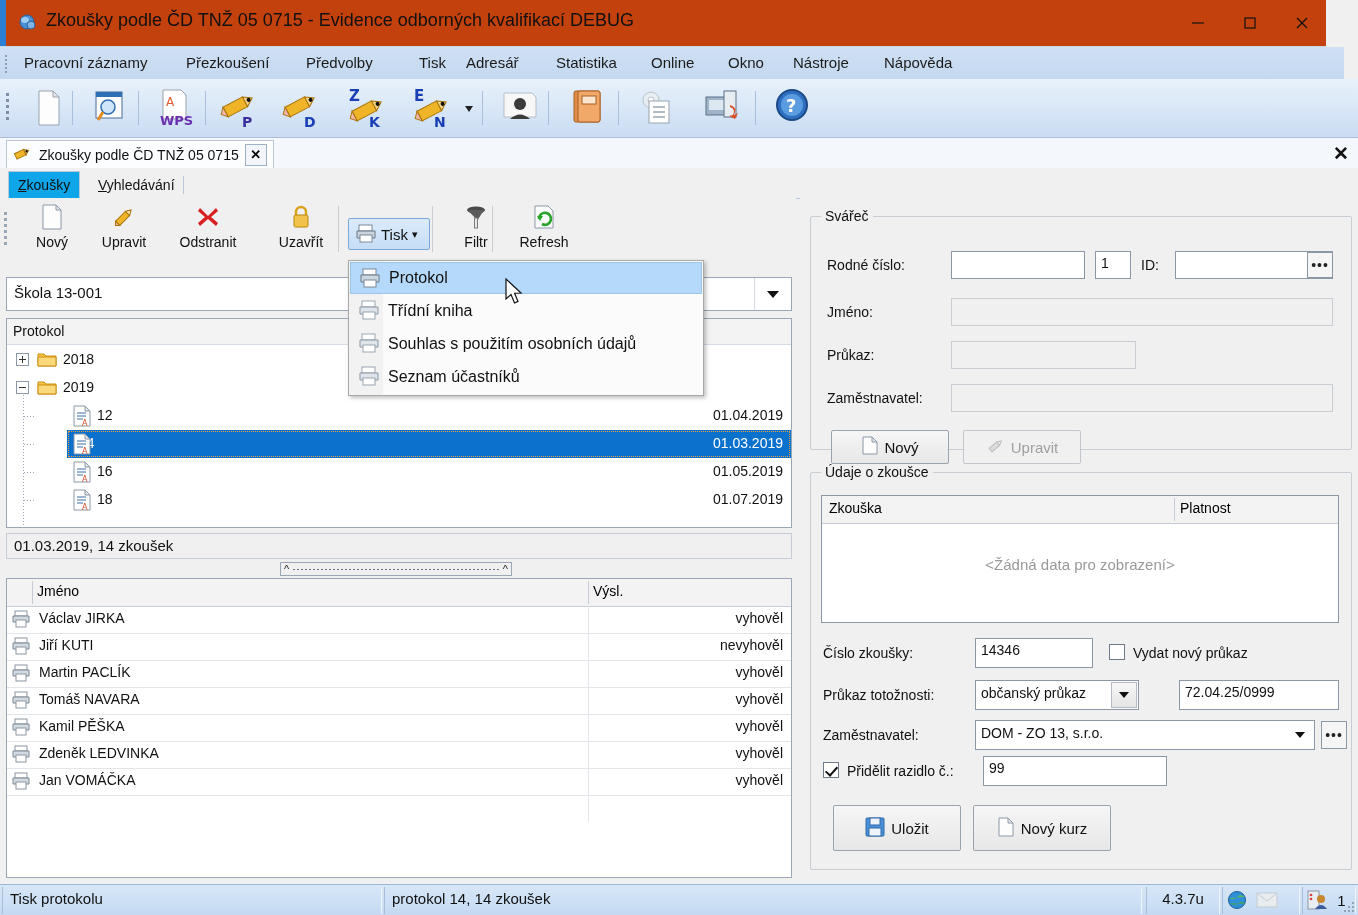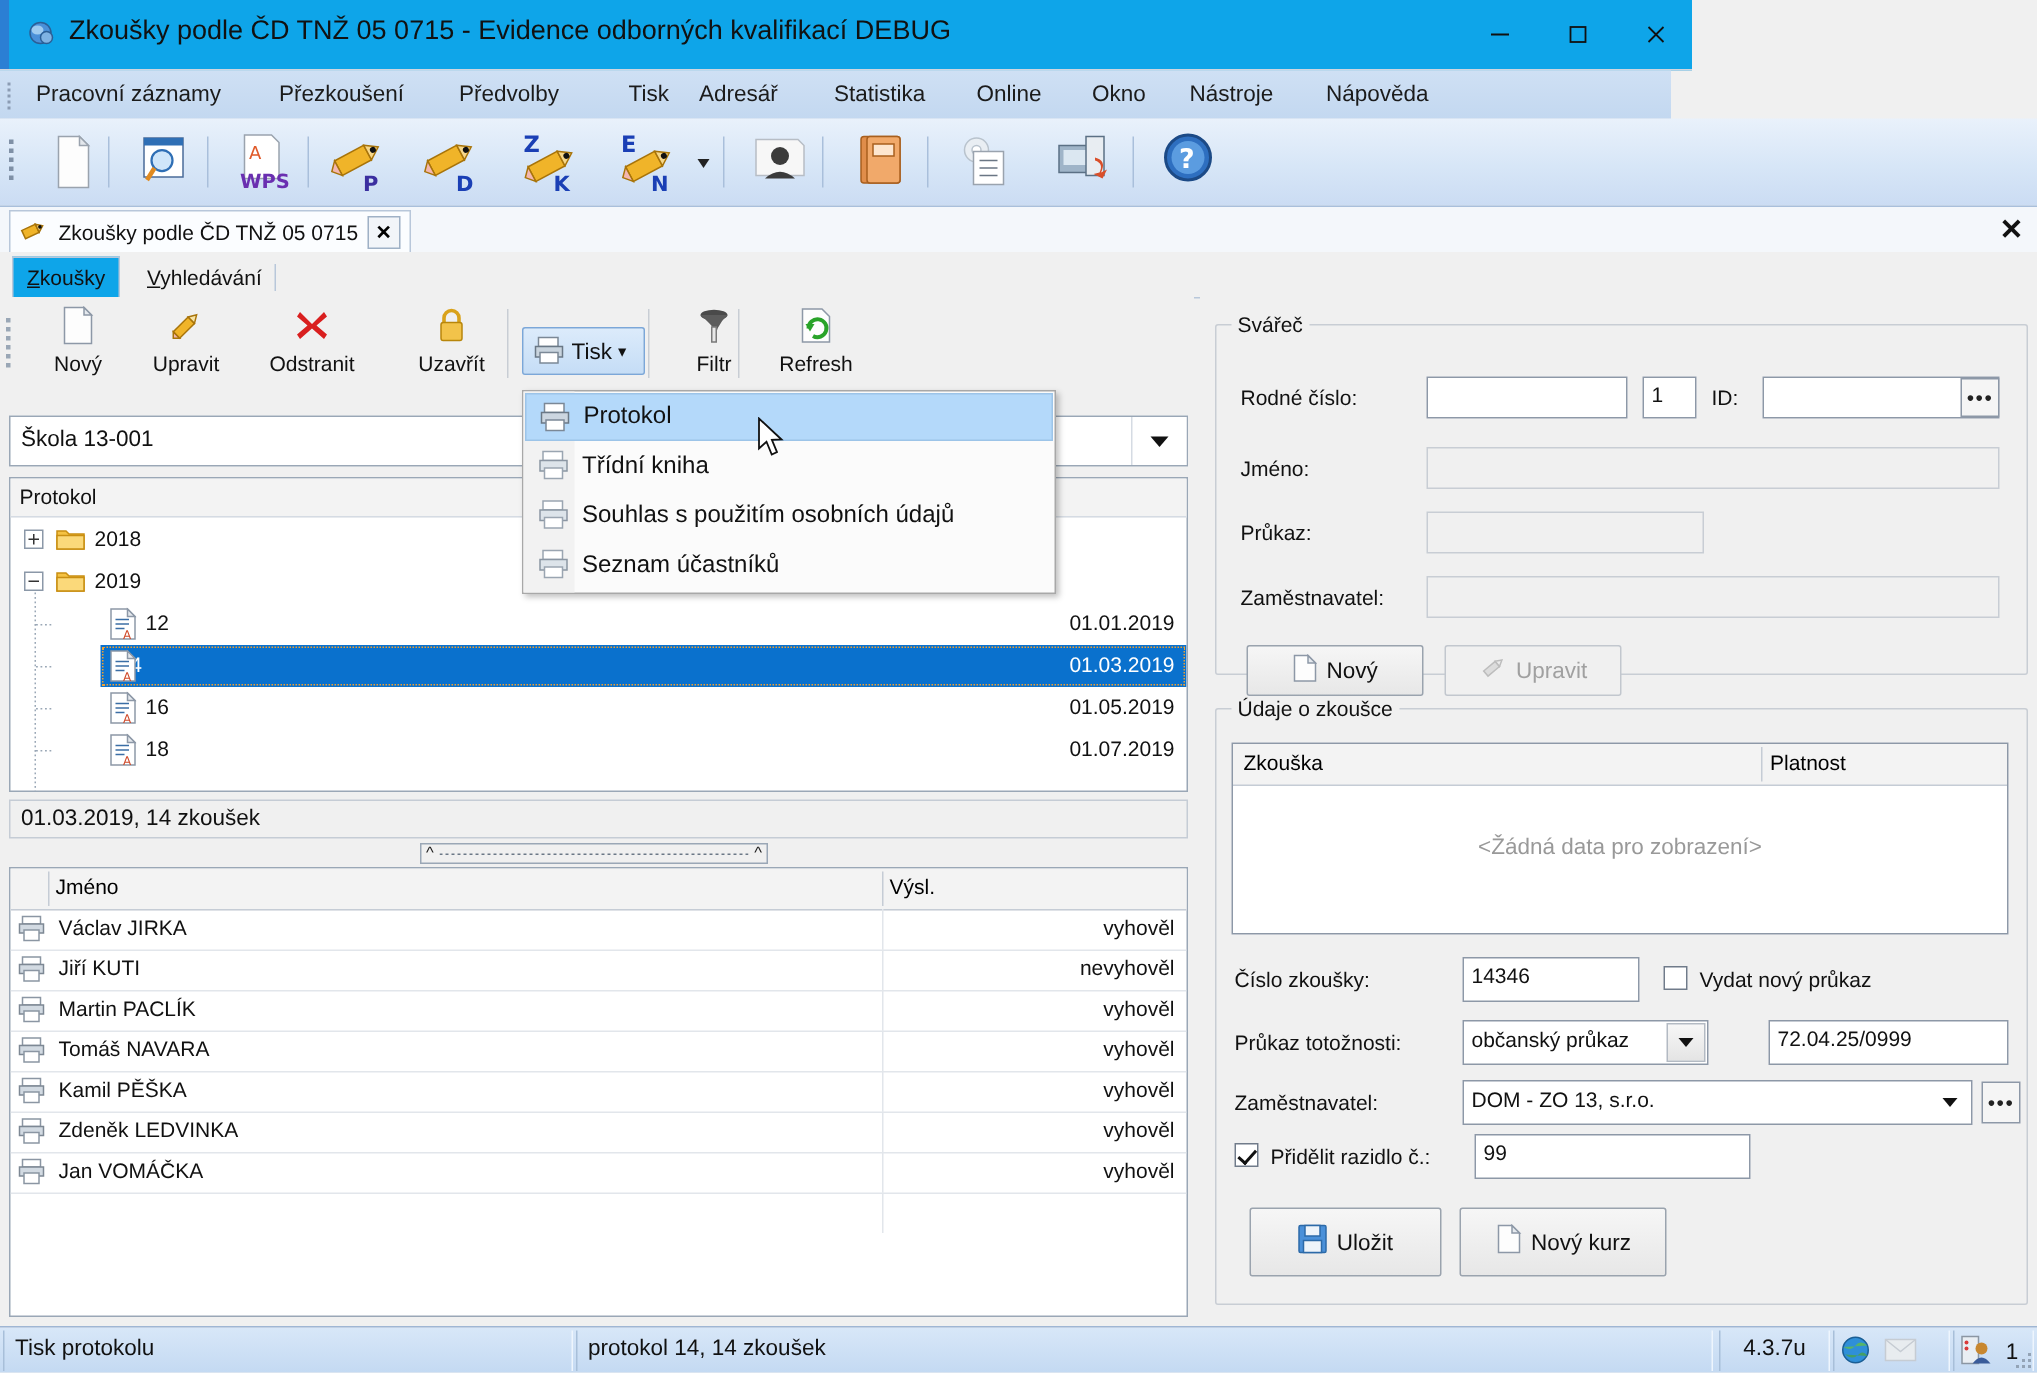--- a/index.html
+++ b/index.html
@@ -7,22 +7,22 @@
     width:1358px;height:915px;overflow:hidden;
     font-family:"Liberation Sans", sans-serif;
     font-size:14px;color:#000;
     background:#f0f0f0;
     -webkit-font-smoothing:antialiased;
   }
   #app{position:relative;width:1358px;height:915px;}
 
   
   .titlebar{
-    position:absolute;left:0;top:0;width:1128px;height:46px;
-    background:#0ea5e9;
+    position:absolute;left:0;top:0;width:1326px;height:46px;
+    background:#c2410c;
     border-bottom:1px solid #cfd6e0;
   }
   .titlebar .accent{
     position:absolute;left:0;top:0;width:6px;height:46px;background:#2b7fd4;
   }
   .title-icon{
     position:absolute;left:18px;top:12px;width:20px;height:20px;
   }
   .title-text{
     position:absolute;left:46px;top:10px;font-size:18px;color:#111;
@@ -30,21 +30,21 @@
   }
   .wbtns{position:absolute;right:0;top:0;height:46px;}
   .wbtn{
     display:inline-block;width:48px;height:46px;position:relative;
     vertical-align:top;cursor:default;
   }
   .wbtn svg{position:absolute;left:50%;top:50%;transform:translate(-50%,-50%);}
 
   
   .menubar{
-    position:absolute;left:0;top:47px;width:1114px;height:32px;
+    position:absolute;left:0;top:47px;width:1344px;height:32px;
     background:linear-gradient(to bottom,#cfe0f4 0%,#c3d8f0 100%);
     border-bottom:1px solid #b6cbe6;
   }
   .grip{
     position:absolute;left:5px;top:8px;width:4px;height:16px;
   }
   .grip i{display:block;width:2px;height:2px;background:#8b9cb3;margin-bottom:2px;}
   .menuitem{
     position:absolute;top:5px;height:22px;line-height:22px;padding:0 6px;
     font-size:15px;color:#1b1b1b;white-space:nowrap;cursor:default;
@@ -651,21 +651,21 @@
         <svg width="18" height="22" viewBox="0 0 18 22">
           <path d="M1 1 h11 l5 5 v15 h-16 z" fill="#fff" stroke="#8d98a7"></path>
           <path d="M12 1 v5 h5 z" fill="#e5e9ee" stroke="#8d98a7"></path>
           <line x1="4" y1="8" x2="13" y2="8" stroke="#3b6ea5"></line>
           <line x1="4" y1="11" x2="13" y2="11" stroke="#3b6ea5"></line>
           <line x1="4" y1="14" x2="10" y2="14" stroke="#3b6ea5"></line>
           <text x="9" y="21" font-size="8" fill="#d04a2a" font-family="DejaVu Sans">A</text>
         </svg>
       </span>
       <span class="lbl" style="left:90px">12</span>
-      <span class="dt">01.01.2019</span>
+      <span class="dt">01.04.2019</span>
     </div>
 
     <div class="trow sel" style="top:111px;left:60px;width:724px">
       <span class="lbl" style="left:12px">14</span>
       <span class="dt">01.03.2019</span>
     </div>
     <div class="trow" style="top:111px;width:60px">
       <span class="tick" style="left:17px;top:14px;width:12px"></span>
       <span class="fileic">
         <svg width="18" height="22" viewBox="0 0 18 22">

